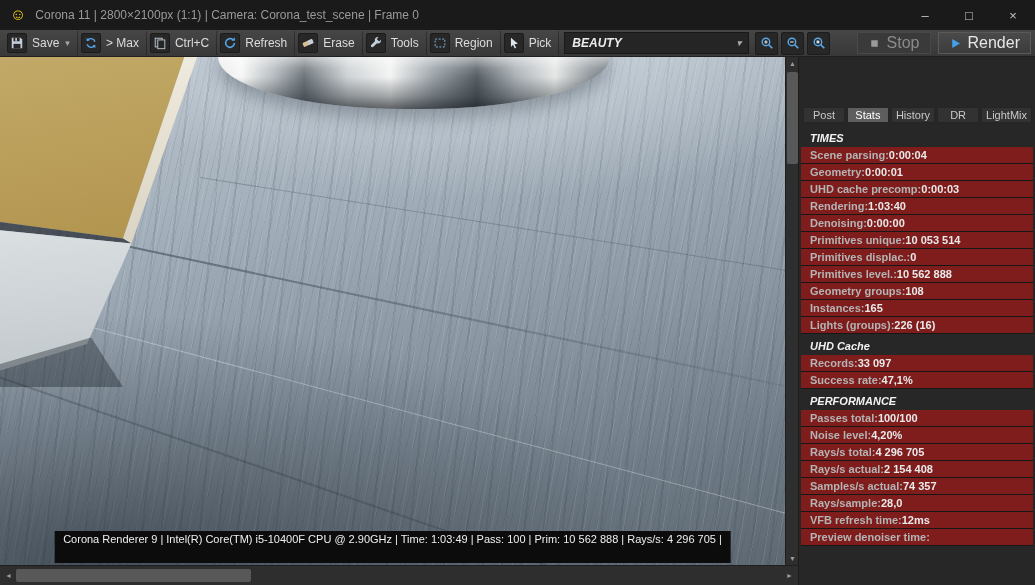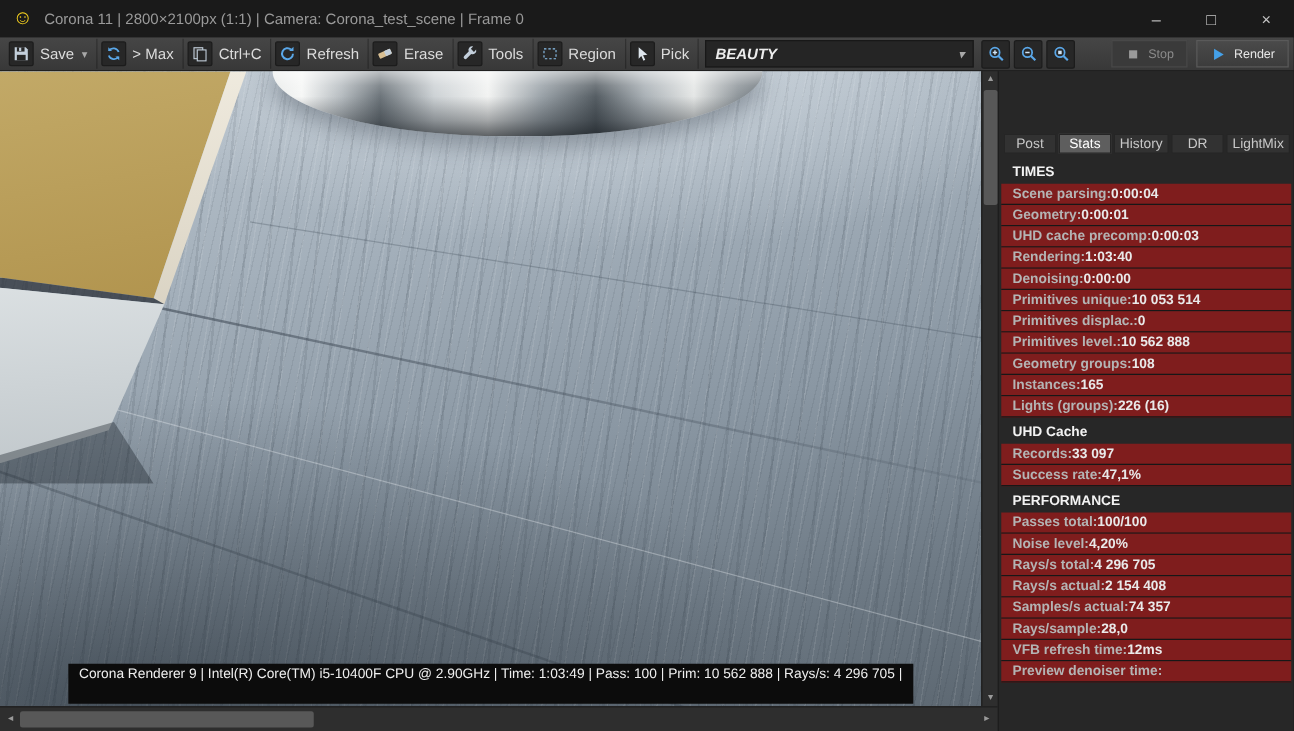--- a/index.html
+++ b/index.html
@@ -17,28 +17,28 @@
   
   .toolbar{flex:0 0 27px;height:27px;background:linear-gradient(#464646,#383838);border-bottom:1px solid #202020;
     display:flex;align-items:center;padding:0 4px;}
   .tb-group{display:flex;align-items:center;height:100%;}
   .tb-btn{display:flex;align-items:center;gap:5px;padding:0 7px 0 3px;height:24px;color:#dcdcdc;font-size:12px;cursor:pointer;
     border-right:1px solid rgba(0,0,0,0.28);}
   .tb-icon{width:20px;height:20px;background:#272727;border:1px solid #1c1c1c;border-radius:2px;
     display:flex;align-items:center;justify-content:center;flex:0 0 auto;}
   .tb-icon svg{width:14px;height:14px;display:block;}
   .dd-arrow{color:#a8a8a8;font-size:9px;margin-left:1px;}
-  .channel{margin-left:5px;width:215px;height:22px;background:#252525;border:1px solid #181818;
+  .channel{margin-left:5px;width:185px;height:22px;background:#252525;border:1px solid #181818;
     display:flex;align-items:center;justify-content:space-between;padding:0 7px;
     color:#ececec;font-size:12px;font-weight:bold;font-style:italic;cursor:pointer;}
   .zoom-group{display:flex;align-items:center;gap:3px;margin-left:6px;}
   .zoom-btn{width:23px;height:23px;cursor:pointer;}
   .tb-spacer{flex:1;}
   .action-btn{display:flex;align-items:center;gap:6px;padding:0 10px;height:22px;margin-left:7px;
-    border:1px solid #5a5a5a;background:linear-gradient(#4a4a4a,#3c3c3c);color:#e6e6e6;font-size:10px;cursor:pointer;}
+    border:1px solid #5a5a5a;background:linear-gradient(#4a4a4a,#3c3c3c);color:#e6e6e6;font-size:16px;cursor:pointer;}
   .action-btn.disabled{color:#8b8b8b;border-color:#484848;background:#3a3a3a;}
   .act-icon svg{width:13px;height:13px;display:block;}
 
   
   .main{flex:1;display:flex;min-height:0;}
   .viewport{position:relative;flex:0 0 798px;width:798px;background:#222;}
 
   
   .image{position:absolute;left:0;top:0;right:13px;bottom:20px;overflow:hidden;
     background:
@@ -86,21 +86,21 @@
   .hscroll .right{position:absolute;right:2px;top:0;}
   .hthumb{position:absolute;left:16px;top:3px;width:235px;height:13px;background:#585858;border-radius:2px;}
 
   
   .side{flex:1;background:#272727;border-left:1px solid #1b1b1b;display:flex;flex-direction:column;overflow:hidden;}
   .tabs{display:flex;gap:2px;padding:4px 3px 3px 4px;}
   .tab{flex:1;text-align:center;padding:1px 4px;font-size:11px;color:#c8c8c8;background:#323232;
     border:1px solid #252525;cursor:pointer;white-space:nowrap;margin-top:46px;}
   .tab.active{background:#5e5e5e;color:#ffffff;}
   .stats{flex:1;overflow:hidden;padding:0 2px;}
-  .sec-header{font-weight:bold;color:#f2f2f2;font-size:11px;padding:6px 4px 3px 9px;}
+  .sec-header{font-weight:bold;color:#f2f2f2;font-size:11px;padding:6px 4px 3px 9px;font-style:italic;}
   .stat-row{display:flex;justify-content:flex-start;align-items:center;background:#7f1d1d;
     border-bottom:1px solid #171717;padding:1px 7px 1px 9px;font-size:11px;line-height:14px;font-weight:bold;}
   .stat-row .lbl{color:#b4b4b4;}
   .stat-row .val{color:#e9e9e9;}
 </style>
 </head>
 <body>
 
 <div class="app">
 

